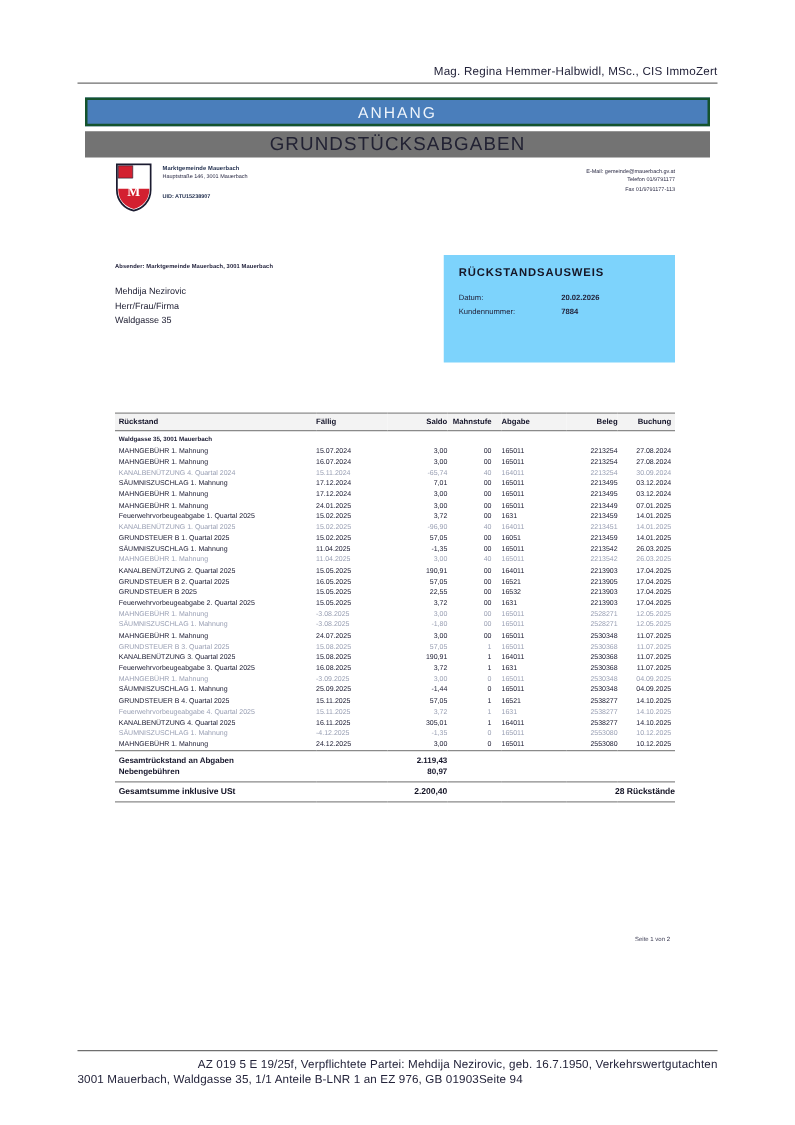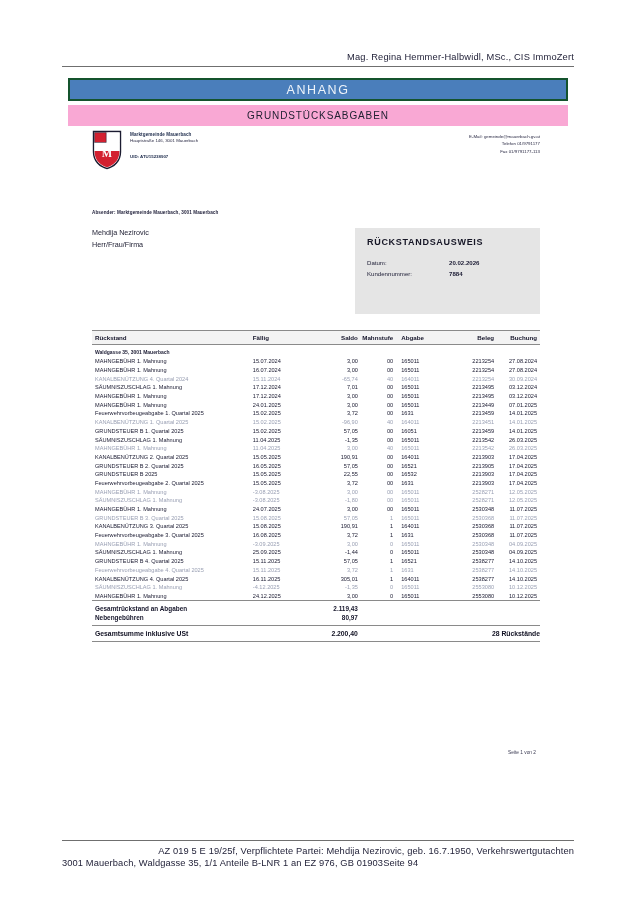--- a/index.html
+++ b/index.html
@@ -47,23 +47,23 @@
     border: 2px solid #14532d;
     color: #eef4fb;
     font-size: 12.5px;
     letter-spacing: 1.6px;
     display: flex; align-items: center; justify-content: center;
   }
   .band-sub {
     position: absolute;
     left: 68px; top: 105px;
     width: 500px; height: 21px;
-    background: #f9a8d4;
+    background: #737373;
     color: #222233;
-    font-size: 10px;
+    font-size: 15px;
     letter-spacing: .9px;
     display: flex; align-items: center; justify-content: center;
   }
 
   
   .sheet {
     position: absolute;
     left: 92px; top: 130px; width: 448px;
   }
   .letterhead {
@@ -88,23 +88,22 @@
   }
   .addr {
     margin-top: 12px;
     font-size: 7.2px;
     line-height: 1.62;
     color: #1c1c30;
   }
   .rbox {
     position: absolute; right: 0; top: -6px;
     width: 185px; height: 86px;
-    background: #e5e5e5;
+    background: #7dd3fc;
     padding: 9px 12px;
-    margin-top: 24px;
   }
   .rbox-title {
     font-size: 9px; font-weight: bold; letter-spacing: .7px;
     color: #161626; margin-bottom: 11px;
   }
   .rbox-row { display: flex; font-size: 6.1px; line-height: 1.75; color: #22223a; }
   .rbox-k { width: 82px; }
   .rbox-v { font-weight: bold; }
 
   
@@ -222,20 +221,21 @@
         <div class="lh-r">Telefon 01/9791177</div>
         <div class="lh-r">Fax 01/9791177-113</div>
       </div>
     </div>
 
     <div class="addr-zone">
       <div class="sender">Absender: Marktgemeinde Mauerbach, 3001 Mauerbach</div>
       <div class="addr">
         <div>Mehdija Nezirovic</div>
         <div>Herr/Frau/Firma</div>
+        <div>Waldgasse 35</div>
       </div>
 
       <div class="rbox">
         <div class="rbox-title">RÜCKSTANDSAUSWEIS</div>
         <div class="rbox-row">
           <span class="rbox-k">Datum:</span>
           <span class="rbox-v">20.02.2026</span>
         </div>
         <div class="rbox-row">
           <span class="rbox-k">Kundennummer:</span>

